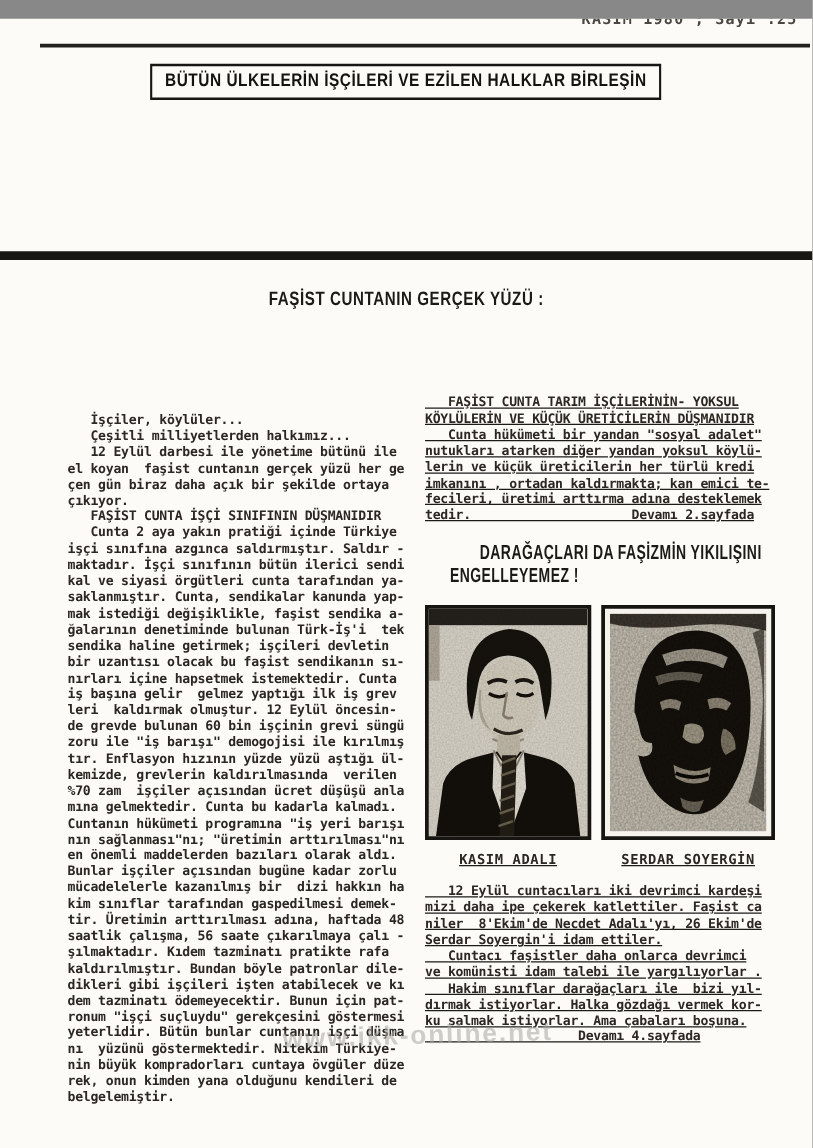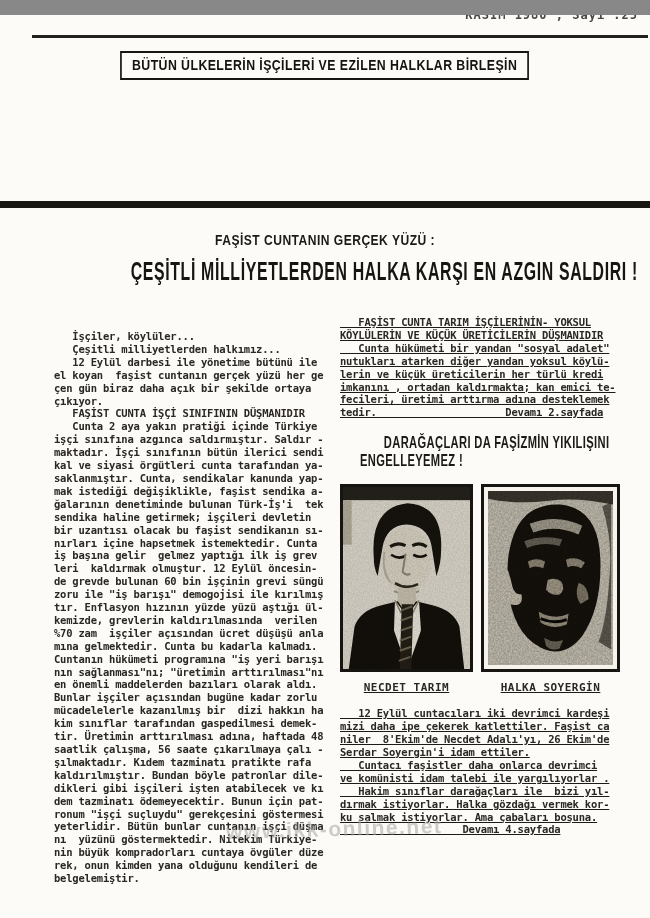--- a/index.html
+++ b/index.html
@@ -92,23 +92,20 @@
   <div class="slogan-row">
     <div class="slogan-box">BÜTÜN ÜLKELERİN İŞÇİLERİ VE EZİLEN HALKLAR BİRLEŞİN</div>
   </div>
 
 
 
   <div class="rule-thick"></div>
 
   <div class="kicker-row">
     <div class="kicker">FAŞİST CUNTANIN GERÇEK YÜZÜ :</div>
-  </div>
-  <div class="headline-row">
-    <div class="headline">ÇEŞİTLİ MİLLİYETLERDEN HALKA KARŞI EN AZGIN SALDIRI !</div>
   </div>
 
   <pre class="typewriter col-left">   İşçiler, köylüler...
    Çeşitli milliyetlerden halkımız...
    12 Eylül darbesi ile yönetime bütünü ile
 el koyan  faşist cuntanın gerçek yüzü her ge
 çen gün biraz daha açık bir şekilde ortaya
 çıkıyor.
    FAŞİST CUNTA İŞÇİ SINIFININ DÜŞMANIDIR
    Cunta 2 aya yakın pratiği içinde Türkiye
@@ -215,22 +212,22 @@
           <path d="M100,95 q11,3 11,17 l-9,5 q-7,-9 -2,-22 z" fill="#a49b86" opacity="0.8"></path>
           <path d="M56,125 q17,9 33,2 l-2,11 q-15,6 -29,-2 z" fill="#b3aa96" opacity="0.9"></path>
           <path d="M58,132 q15,6 29,1" stroke="#0c0a06" stroke-width="3" fill="none"></path>
           <path d="M62,152 q11,6 21,2 l-4,9 q-9,3 -15,-3 z" fill="#9a9180" opacity="0.7"></path>
           <rect width="138" height="180" filter="url(#g2)" opacity="0.5"></rect>
         </svg>
       </div>
     </div>
 
     <div class="caption-row">
-      <div class="caption">NECDET TARIM</div>
-      <div class="caption">HALKA SOYERGİN</div>
+      <div class="caption">KASIM ADALI</div>
+      <div class="caption">SERDAR SOYERGİN</div>
     </div>
 
     <pre class="typewriter bottom-text">   12 Eylül cuntacıları iki devrimci kardeşi
 mizi daha ipe çekerek katlettiler. Faşist ca
 niler  8'Ekim'de Necdet Adalı'yı, 26 Ekim'de
 Serdar Soyergin'i idam ettiler.
    Cuntacı faşistler daha onlarca devrimci
 ve komünisti idam talebi ile yargılıyorlar .
    Hakim sınıflar darağaçları ile  bizi yıl-
 dırmak istiyorlar. Halka gözdağı vermek kor-

